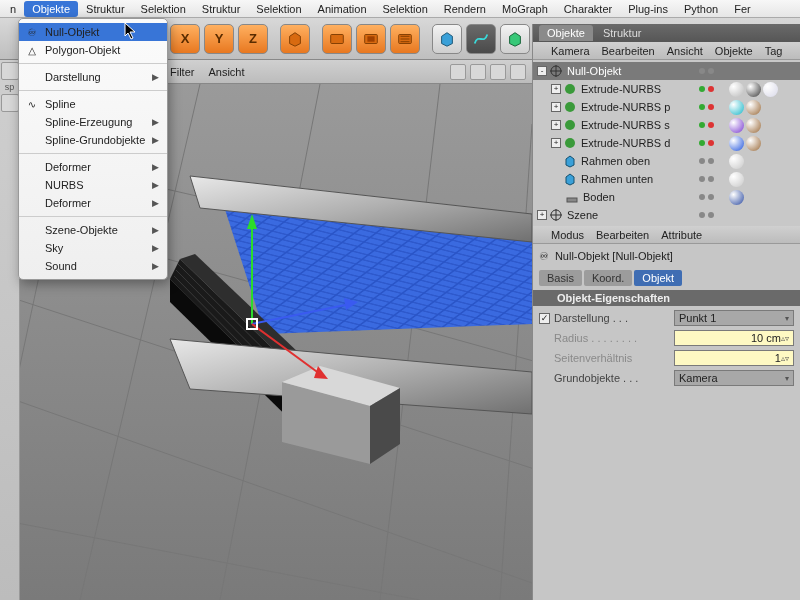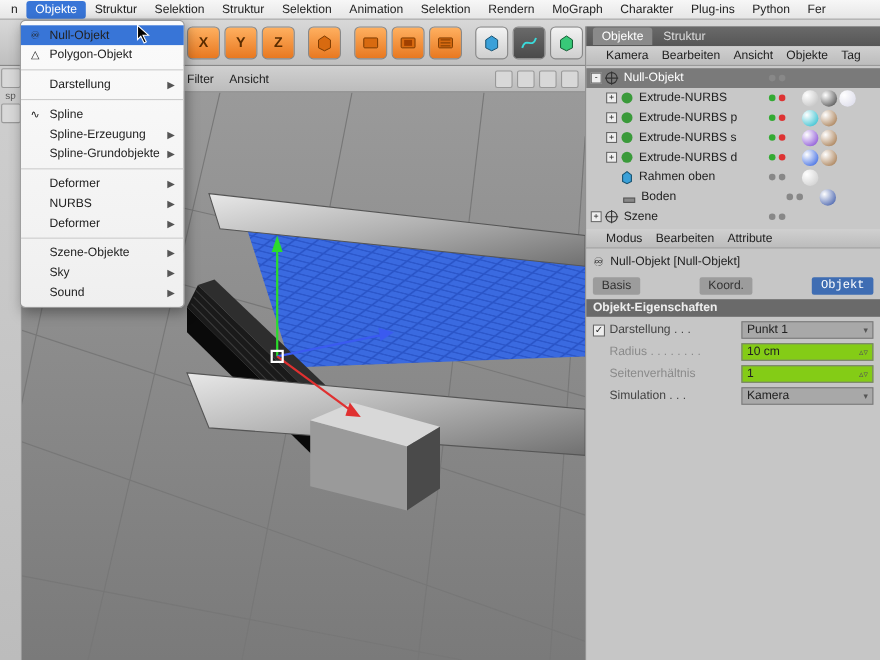--- a/index.html
+++ b/index.html
@@ -59,29 +59,29 @@
   .tree-dots { position: absolute; left: 166px; display: flex; gap: 3px; }
   .dot { width: 6px; height: 6px; border-radius: 50%; }
   .dot.g { background: #3a3; } .dot.r { background: #d33; } .dot.gr { background: #888; }
   .tree-tags { position: absolute; left: 196px; display: flex; gap: 2px; }
   .tag { width: 15px; height: 15px; border-radius: 50%; }
 
   .panel-header { height: 18px; background: linear-gradient(#6a6a6a,#565656); color: #eee; display: flex; align-items: center; padding-left: 12px; font-weight: bold; }
 
   .attr-body { background: #c6c6c6; flex: 1; padding: 2px 6px; }
   .attr-title { height: 20px; display: flex; align-items: center; gap: 6px; }
-  .attr-tabs { display: flex; gap: 2px; margin: 4px 0; justify-content: space-between; }
+  .attr-tabs { display: flex; gap: 2px; margin: 4px 0; }
   .atab { padding: 2px 8px; background: #9c9c9c; color: #333; border-radius: 2px; }
-  .atab.active { background: #3f6db3; color: #fff; font-family: Liberation Mono, monospace; }
-  .attr-section { background: #6a6a6a; color: #eee; padding: 2px 6px; font-weight: bold; margin: 2px -6px; }
+  .atab.active { background: #3f6db3; color: #fff; }
+  .attr-section { background: #6a6a6a; color: #eee; padding: 2px 24px; font-weight: bold; margin: 2px -6px; }
   .attr-row { height: 20px; display: flex; align-items: center; }
   .attr-label { width: 120px; color: #444; }
   .attr-label.disabled { color: #8a8a8a; }
   .attr-field { flex: 1; height: 16px; background: #a8a8a8; border: 1px solid #7a7a7a; padding: 0 4px; display:flex; align-items:center; justify-content:space-between; }
-  .attr-field.disabled { background: #84cc16; color: #7a7a7a; }
+  .attr-field.disabled { background: #fef9c3; color: #7a7a7a; justify-content: flex-end; }
   .chev { font-size: 8px; color: #555; }
   .check { width: 11px; height: 11px; border: 1px solid #666; background: #eee; margin-right: 4px; display:flex; align-items:center; justify-content:center; font-size:9px; }
 
 </style>
 </head>
 <body>
 
 <div class="menubar">
   <span class="menubar-item">n</span>
   <span class="menubar-item active">Objekte</span>
@@ -397,21 +397,37 @@
         </span>
         <span class="lbl">Rahmen oben</span>
         <span class="tree-dots">
           <span class="dot gr"></span>
           <span class="dot gr"></span>
         </span>
         <span class="tree-tags">
           <span class="tag" style="background:radial-gradient(circle at 30% 30%, #fff, #c8c8c8)"></span>
         </span>
       </div>
-      <div class="tree-row" style="padding-left: 4px; margin-left: 16px;">
+      <div class="tree-row" style="padding-left: 18px;">
+        <span style="width:12px;display:inline-block"></span>
+        <span class="tree-icon cube">
+          <svg viewBox="0 0 14 14">
+            <polygon points="3,5 7,2 11,5 11,11 7,13 3,11" fill="#3aa0d8" stroke="#15506f"></polygon>
+          </svg>
+        </span>
+        <span class="lbl">Rahmen unten</span>
+        <span class="tree-dots">
+          <span class="dot gr"></span>
+          <span class="dot gr"></span>
+        </span>
+        <span class="tree-tags">
+          <span class="tag" style="background:radial-gradient(circle at 30% 30%, #fff, #c8c8c8)"></span>
+        </span>
+      </div>
+      <div class="tree-row" style="padding-left: 20px;">
         <span style="width:12px;display:inline-block"></span>
         <span class="tree-icon floor">
           <svg viewBox="0 0 14 14">
             <rect x="2" y="8" width="10" height="4" fill="#888" stroke="#555"></rect>
           </svg>
         </span>
         <span class="lbl">Boden</span>
         <span class="tree-dots">
           <span class="dot gr"></span>
           <span class="dot gr"></span>
@@ -474,20 +490,20 @@
     <div class="attr-row">
       <span style="width:15px"></span>
       <span class="attr-label disabled">Seitenverhältnis</span>
       <div class="attr-field disabled">
           <span>1</span>
           <span class="chev">▵▿</span>
         </div>
     </div>
     <div class="attr-row">
       <span style="width:15px"></span>
-      <span class="attr-label">Simulation . . .</span>
+      <span class="attr-label">Grundobjekte . . .</span>
       <div class="attr-field">
           <span>Kamera</span>
           <span class="chev">▾</span>
         </div>
     </div>
   </div>
 </div>
 
 </body></html>

